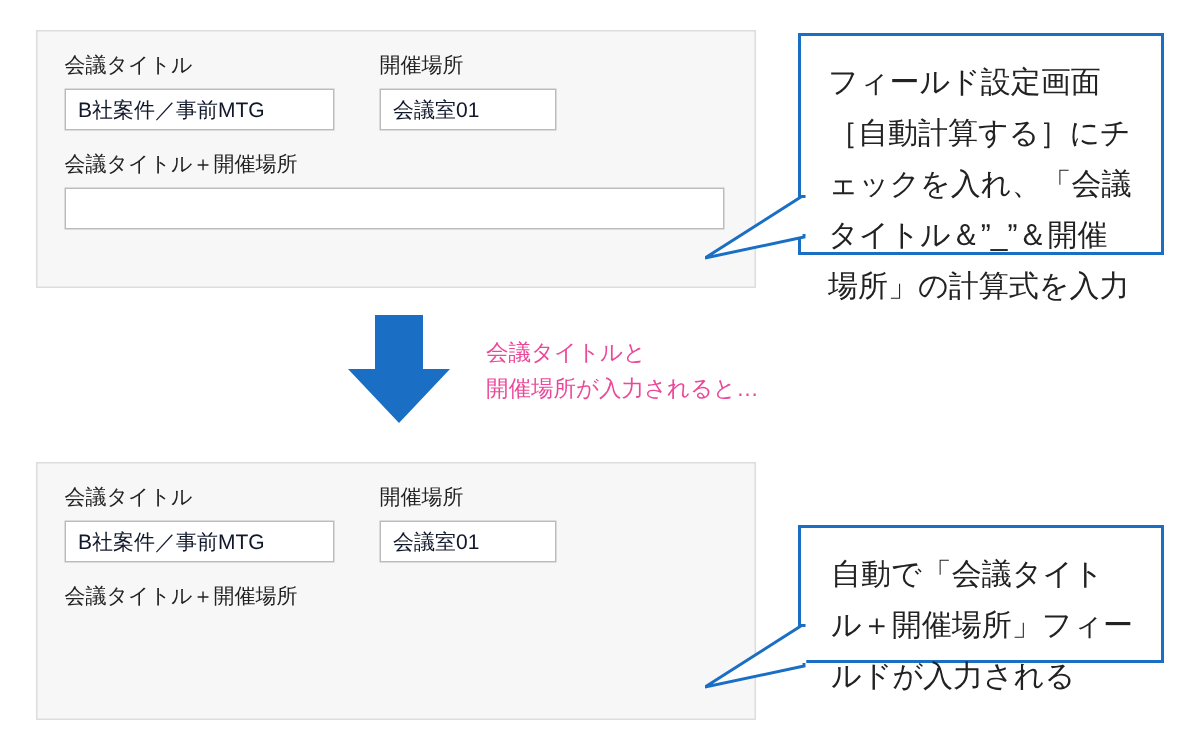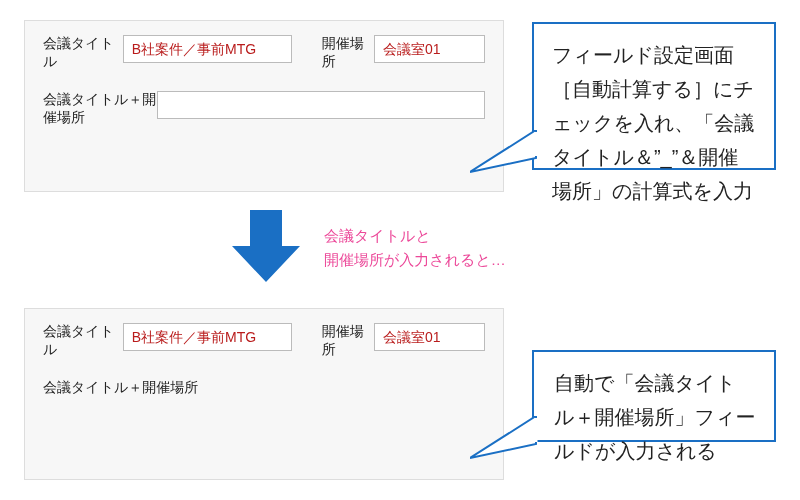--- a/index.html
+++ b/index.html
@@ -17,34 +17,34 @@
     left: 24px;
     width: 480px;
     background: #f7f7f7;
     border: 1px solid #ddd;
     padding: 14px 18px 18px 18px;
   }
   #panel-before { top: 20px; height: 172px; }
   #panel-after  { top: 308px; height: 172px; }
 
   .field-row { display: flex; gap: 30px; }
-  .field-group { display: flex; }
+  .field-group { display: flex; flex-direction: column; }
   .field-label {
     font-size: 14px;
     margin-bottom: 6px;
     color: #222;
   }
   .field-input {
     border: 1px solid #bbb;
     background: #fff;
     height: 28px;
     line-height: 26px;
     padding: 0 8px;
     font-size: 14px;
-    color: #b91c1c;
+    color: #0f172a;
   }
   .w-title { width: 180px; }
   .w-location { width: 118px; }
   .w-full { width: 440px; }
 
   .combined-group { margin-top: 14px; }
   .combined-input-highlight {
     border: 2px solid #eeb24b;
   }
 

